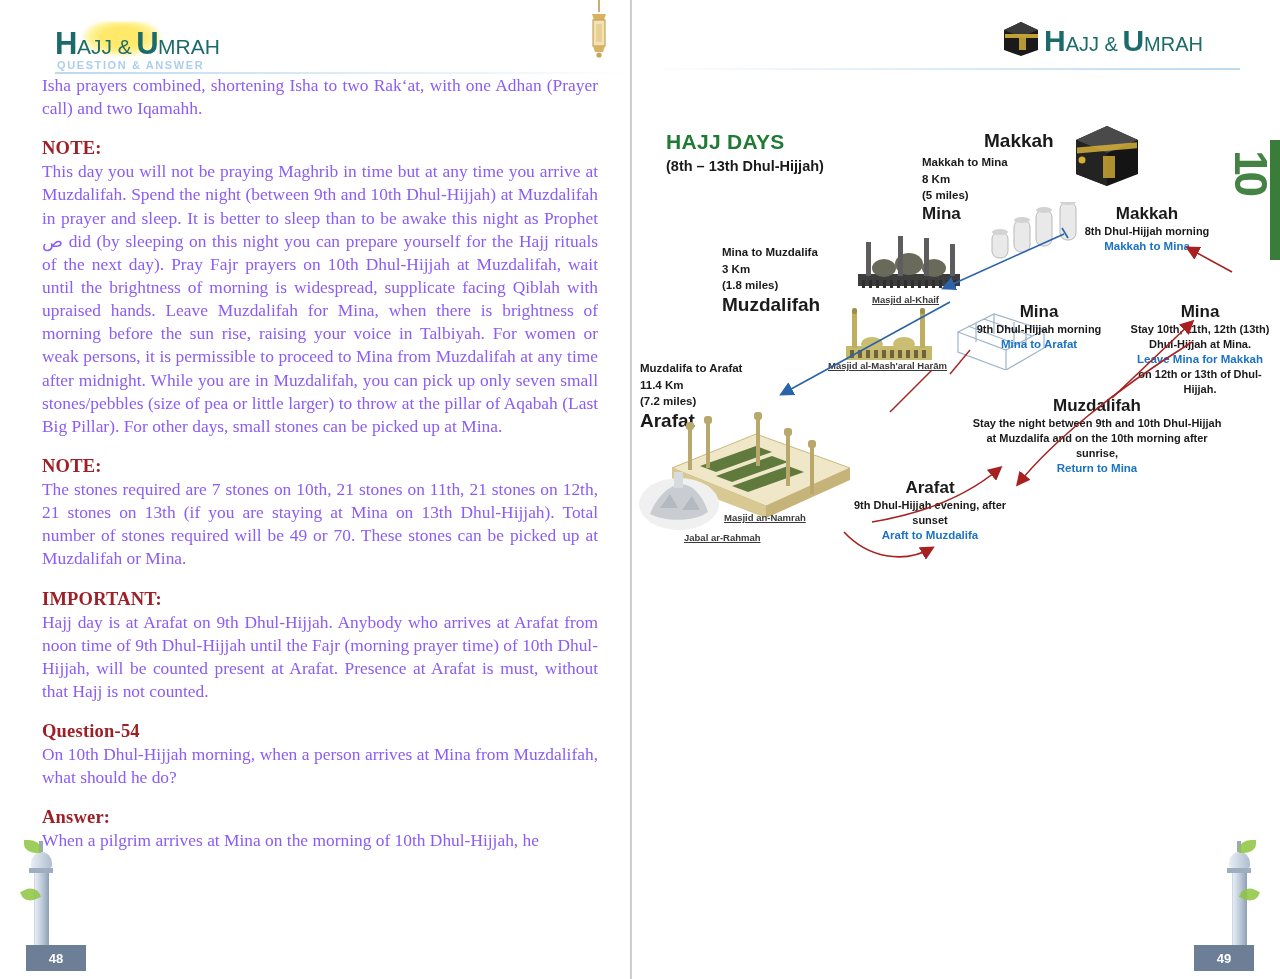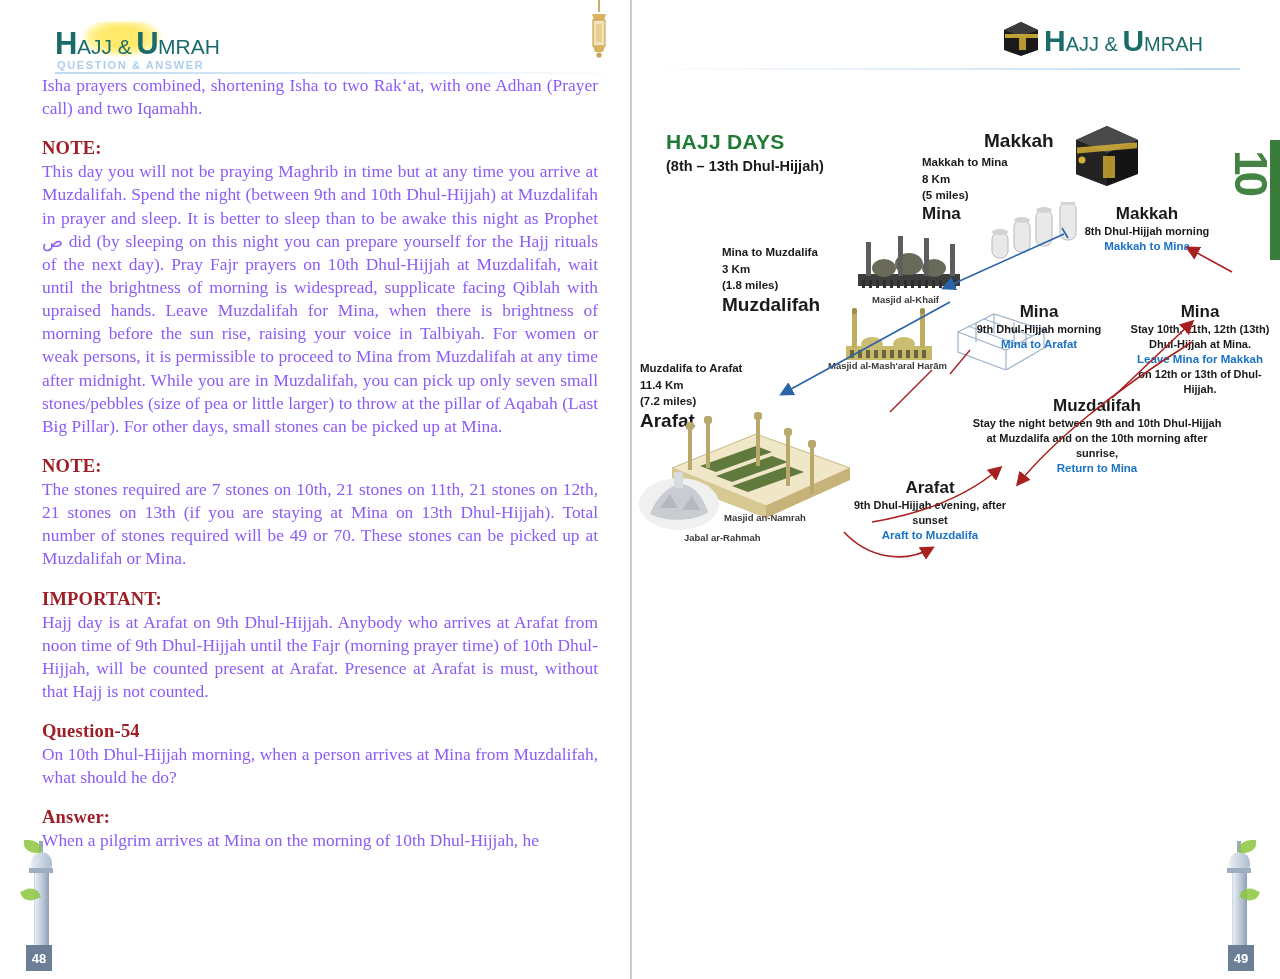--- a/index.html
+++ b/index.html
@@ -41,21 +41,21 @@
     text-align: justify; text-justify: inter-word;
     margin-bottom: 4px;
   }
   h3.red-head {
     font-size: 18.5px; font-weight: 700; color: #9e1f26;
     font-family: "Liberation Serif", serif;
     margin-top: 18px; margin-bottom: 1px; letter-spacing: .2px;
   }
 
   
-  .pagenum { position: absolute; bottom: 8px; width: 26px; height: 26px;
+  .pagenum { position: absolute; bottom: 8px; width: 60px; height: 26px;
              background: #6d7f96; color: #fff; font-family: "Liberation Sans", sans-serif;
              font-size: 13px; font-weight: 700; display: flex; align-items: center;
              justify-content: center; }
   .pagenum.l { left: 26px; }
   .pagenum.r { right: 26px; margin-top: 47px; }
 
   .minaret { position: absolute; width: 34px; }
   .minaret .shaft { width: 15px; margin: 0 auto; background: linear-gradient(to right,#e7edf4,#b9c6d6 55%, #8fa0b5);
         border-left: 1px solid #cdd8e4; }
   .minaret .cap { width: 21px; height: 16px; margin: 0 auto;
@@ -98,21 +98,21 @@
         color: #1a1a1a; }
 
   .lbl { position: absolute; font-family: "Liberation Sans", sans-serif; color: #1a1a1a; }
   .lbl .name { font-size: 17px; font-weight: 700; display: block; }
   .lbl .name.big { font-size: 19px; }
   .lbl .dist { font-size: 11.5px; font-weight: 600; display: block; line-height: 1.45; }
   .lbl .det { font-size: 11px; font-weight: 600; display: block; line-height: 1.35; }
   .lbl .act { font-size: 11.5px; font-weight: 700; color: #1b73c4; display: block; line-height:1.35; }
   .lbl.center { text-align: center; }
   .cap-sm { position: absolute; font-family: "Liberation Sans", sans-serif;
-            font-size: 9.5px; font-weight: 600; color: #3a3a3a; }
+            font-size: 9.5px; font-weight: 600; color: #3a3a3a; text-decoration: underline; }
 
   .kaaba-big { position: absolute; width: 74px; height: 72px; }
 
   svg.arrows { position: absolute; left: 0; top: 0; width: 648px; height: 470px; overflow: visible; }
 </style>
 </head>
 <body>
 
 <div class="page-spread">
 

